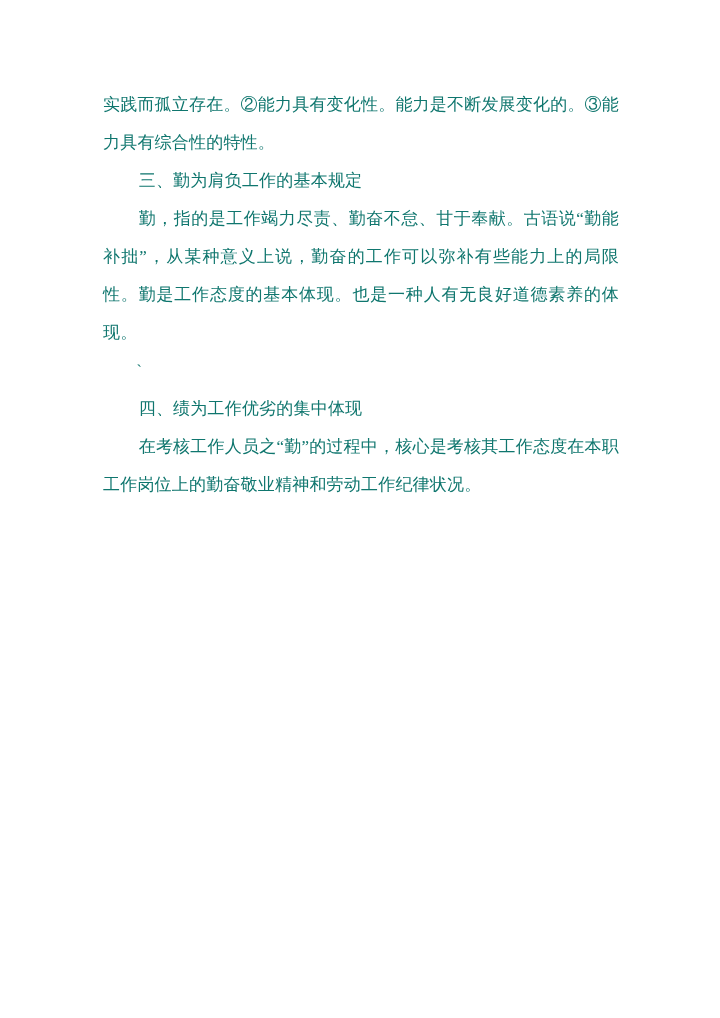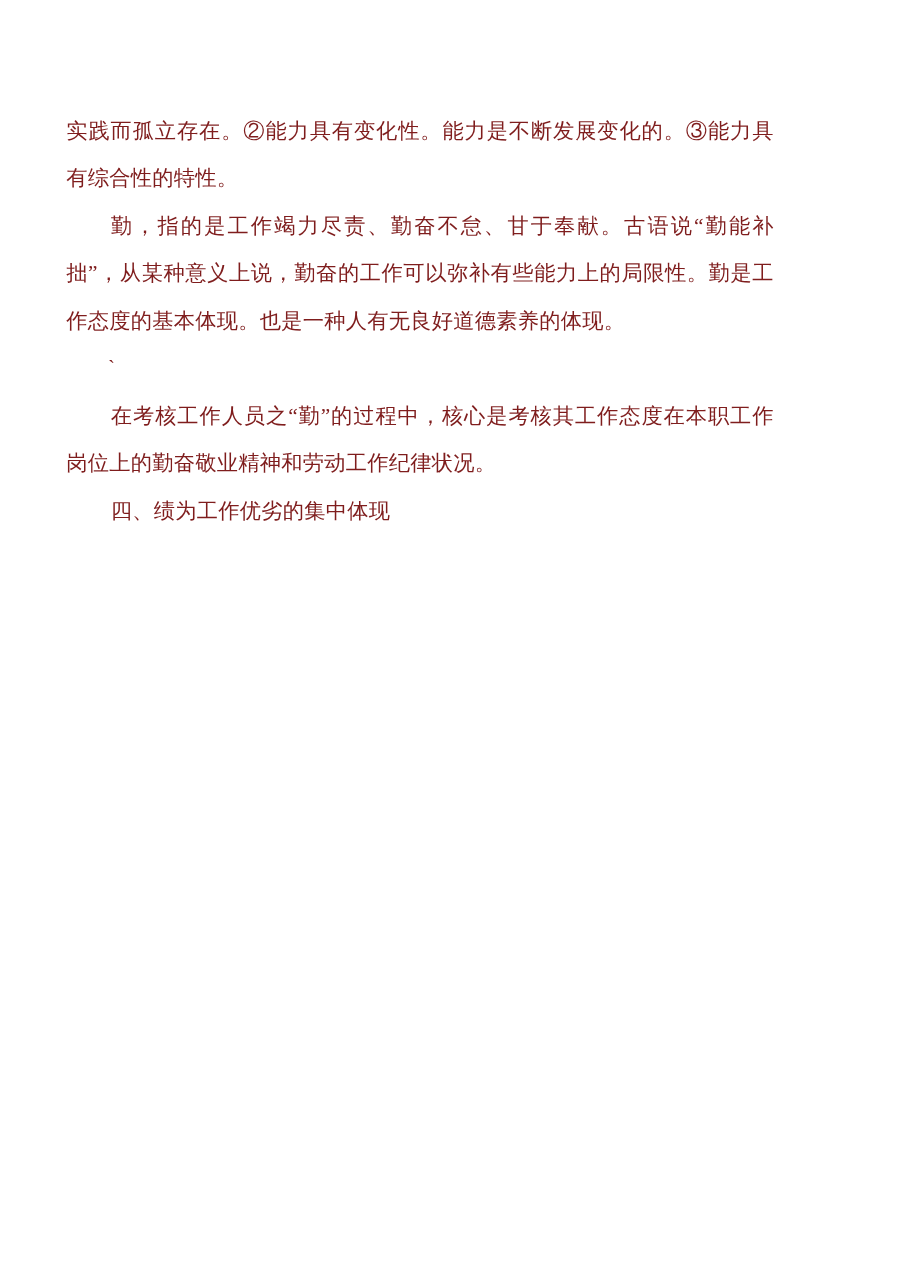--- a/index.html
+++ b/index.html
@@ -10,23 +10,23 @@
   body {
     width: 720px;
     height: 1018px;
     overflow: hidden;
     font-family: "Liberation Serif", serif;
   }
   .page {
     box-sizing: border-box;
     width: 720px;
     height: 1018px;
-    padding: 86px 101px 40px 53px;
+    padding: 86px 101px 40px 103px;
     background: #ffffff;
-    color: #7f1d1d;
+    color: #0f766e;
   }
   .page p {
     margin: 0;
     font-size: 17px;
     line-height: 38px;
     text-align: justify;
     text-justify: inter-ideograph;
     letter-spacing: 0.2px;
     word-break: break-all;
   }
@@ -36,17 +36,18 @@
   .page p.tick-line {
     text-align: left;
     font-size: 16px;
   }
 </style>
 </head>
 <body>
 
 <main class="page">
   <p>实践而孤立存在。②能力具有变化性。能力是不断发展变化的。③能力具有综合性的特性。</p>
+  <p class="indent">三、勤为肩负工作的基本规定</p>
   <p class="indent">勤，指的是工作竭力尽责、勤奋不怠、甘于奉献。古语说“勤能补拙”，从某种意义上说，勤奋的工作可以弥补有些能力上的局限性。勤是工作态度的基本体现。也是一种人有无良好道德素养的体现。</p>
   <p class="indent tick-line">`</p>
+  <p class="indent">四、绩为工作优劣的集中体现</p>
   <p class="indent">在考核工作人员之“勤”的过程中，核心是考核其工作态度在本职工作岗位上的勤奋敬业精神和劳动工作纪律状况。</p>
-  <p class="indent">四、绩为工作优劣的集中体现</p>
 </main>
 
 </body></html>

